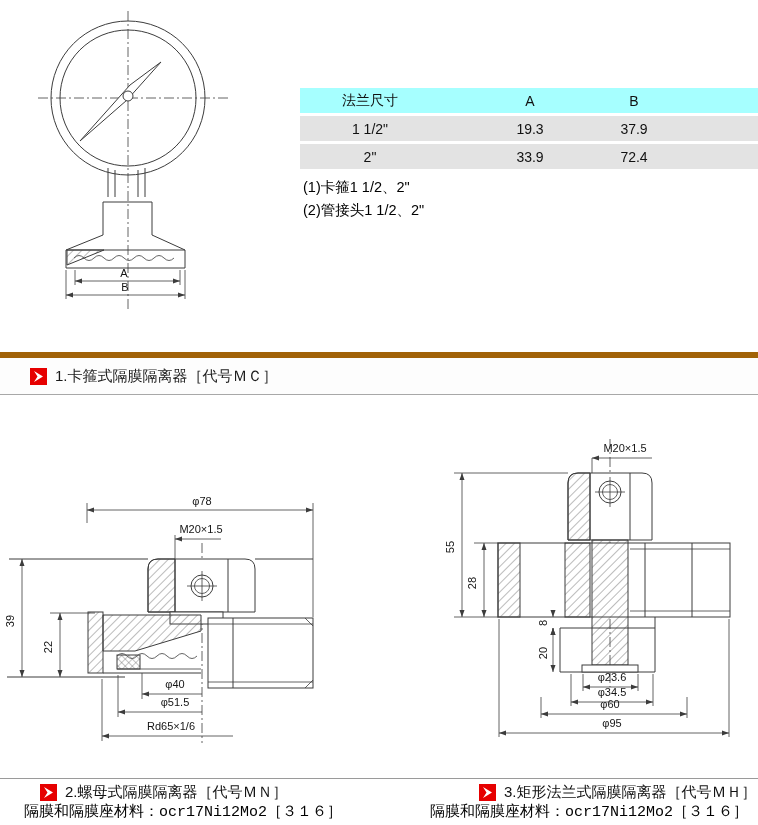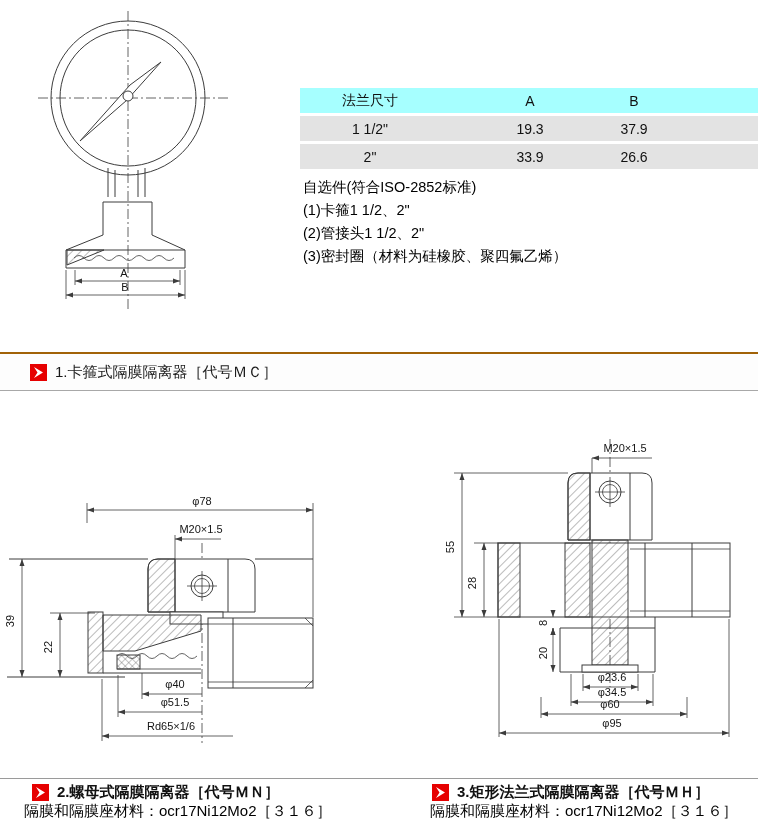--- a/index.html
+++ b/index.html
@@ -25,31 +25,31 @@
   .ft-row>div{display:flex;align-items:center;justify-content:center;height:25px;}
   .ft-head{background:#a6ffff;}
   .ft-data{background:#e3e3e3;}
   .ft-row .colb{justify-content:center;padding-right:110px;}
 
   
   .options{position:absolute;left:303px;top:176px;font-size:14.5px;line-height:23px;color:#000;}
 
   
   .section-bar{position:absolute;left:0;top:352px;width:758px;height:36px;
-      border-top:2px solid #a16207;border-bottom:1px solid #a8a8a8;background:#fdfdfd;
+      border-top:6px solid #a16207;border-bottom:1px solid #a8a8a8;background:#fdfdfd;
       display:flex;align-items:center;}
   .red-ico{display:inline-block;width:17px;height:17px;flex:0 0 17px;}
   .bar-title{margin-left:8px;font-size:15px;color:#1a1a1a;}
   .section-bar .red-ico{margin-left:30px;}
 
   .footer-rule{position:absolute;left:0;top:778px;width:758px;border-top:1px solid #9a9a9a;}
   .foot-title{position:absolute;top:783px;display:flex;align-items:center;font-size:15px;}
   .foot-title .red-ico{margin-right:8px;}
-  .foot-mat{position:absolute;top:802px;font-size:15px;color:#000;}
-  .ft2{left:32px;font-weight:bold;} .ft3{left:432px;font-weight:bold;}
+  .foot-mat{position:absolute;top:802px;font-size:15px;color:#000;font-family:Liberation Mono, monospace;}
+  .ft2{left:40px;} .ft3{left:479px;}
   .fm2{left:24px;} .fm3{left:430px;}
 </style>
 </head>
 <body>
 
 <div class="page">
 
   <svg width="0" height="0" style="position:absolute">
     <defs>
       <marker id="arr" viewBox="0 0 10 10" refX="10" refY="5" markerWidth="9" markerHeight="7" markerUnits="userSpaceOnUse" orient="auto-start-reverse">
@@ -117,29 +117,27 @@
       <div class="ft-head colb">B</div>
     </div>
     <div class="ft-row">
       <div class="ft-data">1 1/2"</div>
       <div class="ft-data">19.3</div>
       <div class="ft-data colb">37.9</div>
     </div>
     <div class="ft-row">
       <div class="ft-data">2"</div>
       <div class="ft-data">33.9</div>
-      <div class="ft-data colb">26.6</div>
+      <div class="ft-data colb">72.4</div>
     </div>
   </div>
 
   <div class="options">
-    <div>自选件(符合ISO-2852标准)</div>
     <div>(1)卡箍1 1/2、2"</div>
     <div>(2)管接头1 1/2、2"</div>
-    <div>(3)密封圈（材料为硅橡胶、聚四氟乙烯）</div>
   </div>
 
   <div class="section-bar">
     <svg class="red-ico" viewBox="0 0 17 17">
       <rect x="0" y="0" width="17" height="17" fill="#e60000"></rect>
       <path d="M4,3 L13,8.5 L4,14 L7.5,8.5 Z" fill="#fff"></path>
     </svg>
     <span class="bar-title">1.卡箍式隔膜隔离器［代号ＭＣ］</span>
   </div>
 

